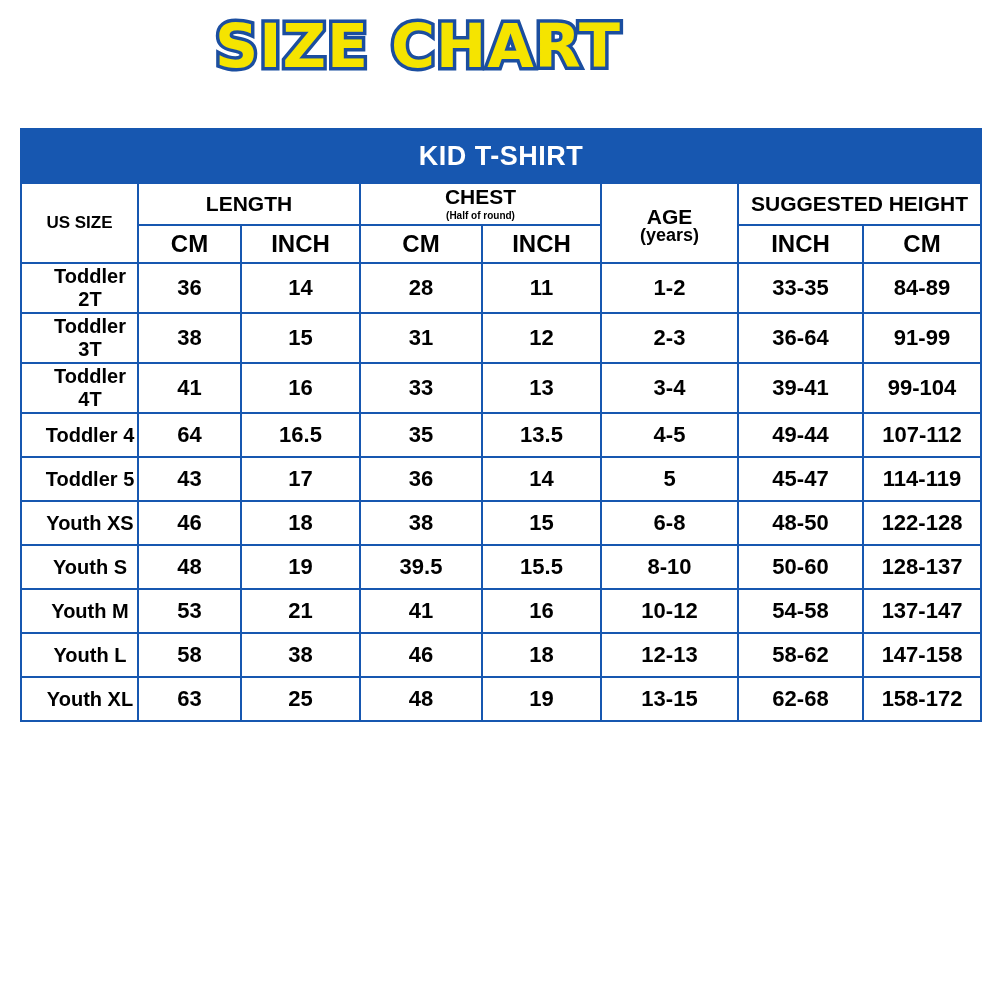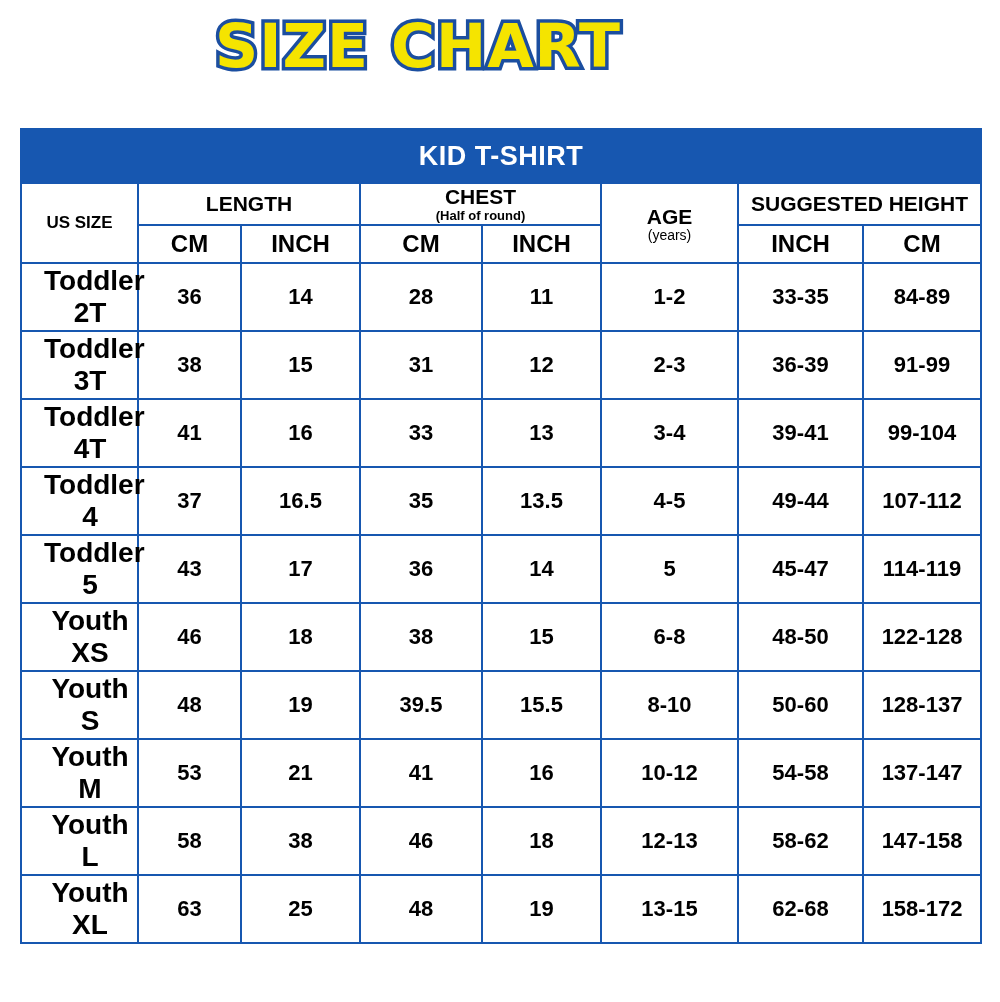--- a/index.html
+++ b/index.html
@@ -75,50 +75,50 @@
   }
 
   
   .grp {
     height: 38px;
     font-size: 21px;
     background: #ffffff;
   }
   .grp .sub {
     display: block;
-    font-size: 13px;
+    font-size: 10px;
     line-height: 14px;
     font-weight: bold;
   }
   .ussize-cell {
     font-size: 17px;
   }
   .age-cell {
     font-size: 21px;
     line-height: 23px;
   }
   .age-cell .sub {
     display: block;
-    font-size: 14px;
-    font-weight: normal;
+    font-size: 18px;
+    font-weight: bold;
   }
 
   
   .unit {
     height: 38px;
     font-size: 24px;
   }
 
   
   tbody td {
     height: 40px;
     font-size: 22px;
   }
   td.rowlabel {
-    font-size: 28px;
+    font-size: 20px;
     padding-left: 22px;
     text-align: center;
   }
 
   
   col.c-size   { width: 117px; }
   col.c-lencm  { width: 103px; }
   col.c-lenin  { width: 119px; }
   col.c-chestcm{ width: 122px; }
   col.c-chestin{ width: 119px; }
@@ -184,36 +184,36 @@
           <td>33-35</td>
           <td>84-89</td>
         </tr>
         <tr>
           <td class="rowlabel">Toddler 3T</td>
           <td>38</td>
           <td>15</td>
           <td>31</td>
           <td>12</td>
           <td>2-3</td>
-          <td>36-39</td>
+          <td>36-64</td>
           <td>91-99</td>
         </tr>
         <tr>
           <td class="rowlabel">Toddler 4T</td>
           <td>41</td>
           <td>16</td>
           <td>33</td>
           <td>13</td>
           <td>3-4</td>
           <td>39-41</td>
           <td>99-104</td>
         </tr>
         <tr>
           <td class="rowlabel">Toddler 4</td>
-          <td>37</td>
+          <td>64</td>
           <td>16.5</td>
           <td>35</td>
           <td>13.5</td>
           <td>4-5</td>
           <td>49-44</td>
           <td>107-112</td>
         </tr>
         <tr>
           <td class="rowlabel">Toddler 5</td>
           <td>43</td>

